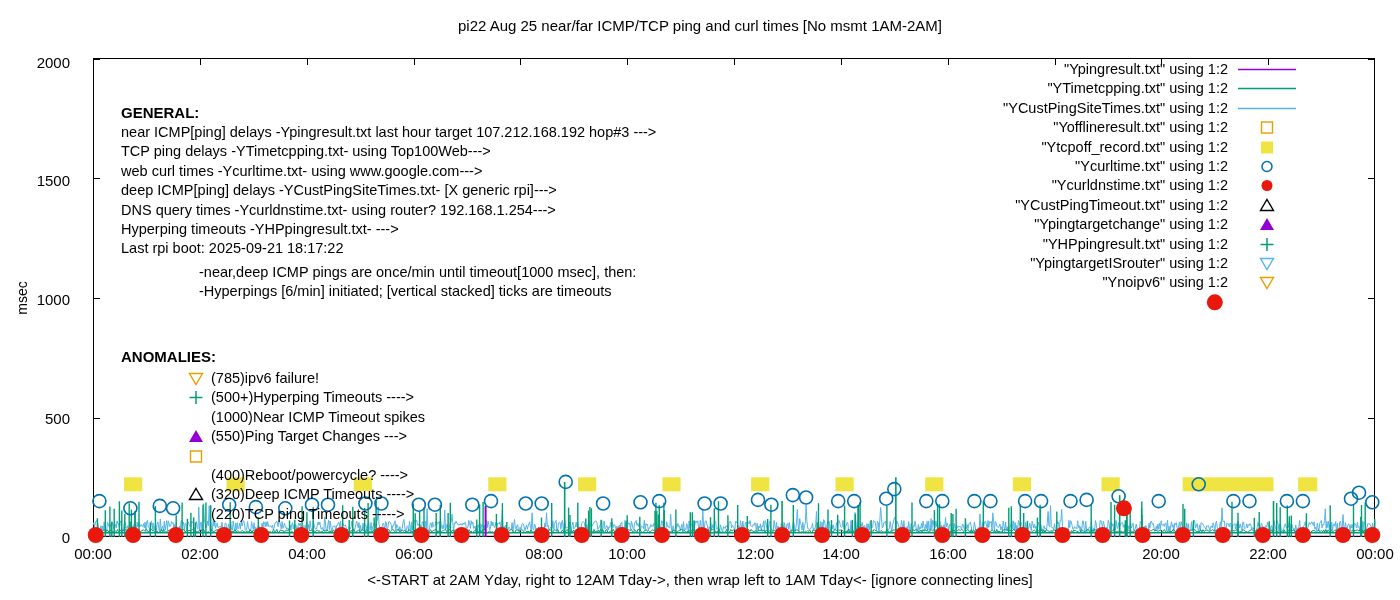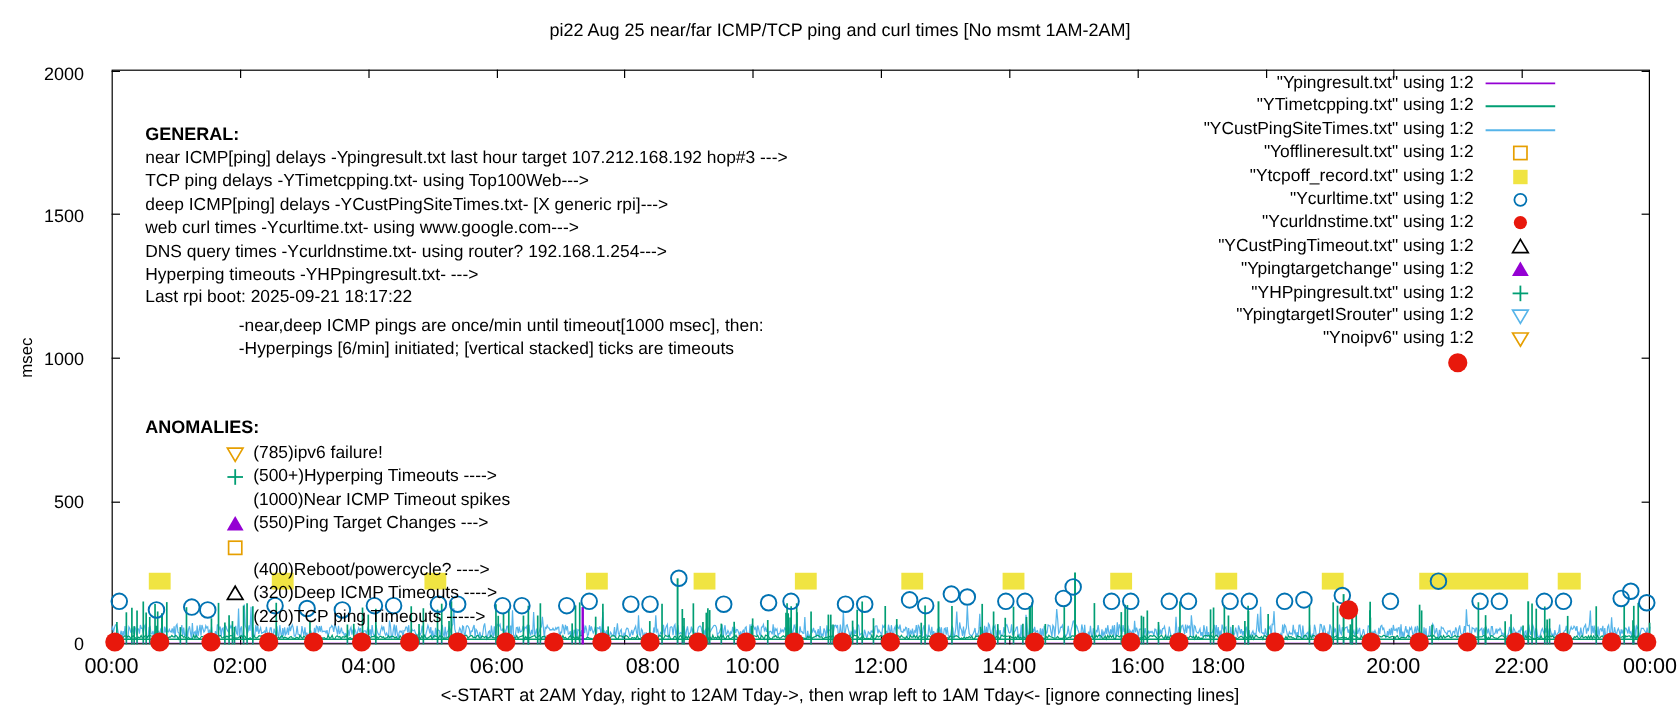--- a/index.html
+++ b/index.html
@@ -15,21 +15,21 @@
            border:1px solid #000;box-sizing:border-box;background:transparent;}
 
   
   .ylabel{position:absolute;left:-8px;top:290px;width:60px;font-size:14px;
           text-align:center;transform:rotate(-90deg);transform-origin:center center;}
   .ytick{position:absolute;font-size:15px;text-align:right;width:62px;}
   .ytickmark{position:absolute;width:7px;height:1px;background:#000;left:93px;}
   .ytickmark.r{left:1368px;}
 
   
-  .xtick{position:absolute;font-size:18px;text-align:center;width:80px;top:545px;}
+  .xtick{position:absolute;font-size:15px;text-align:center;width:80px;top:545px;}
   .xtickmark{position:absolute;width:1px;height:7px;background:#000;top:530px;}
   .xtickmark.t{top:58px;}
   .xcaption{position:absolute;left:0;top:571px;width:1400px;text-align:center;
             font-size:15px;white-space:nowrap;}
 
   
   .annot{position:absolute;font-size:14.5px;white-space:nowrap;line-height:19.4px;margin-top:43px;}
   #general{left:121px;top:60px;}
   #general .ln{height:19.4px;}
   #general .hd{font-weight:bold;font-size:15px;height:20px;}
@@ -79,21 +79,21 @@
   <div class="ytickmark r" style="top:298px;"></div>
   <div class="ytickmark r" style="top:178px;"></div>
   <div class="ytickmark r" style="top:59px;"></div>
 
   <div class="xtick" style="left:53px;">00:00</div>
   <div class="xtick" style="left:160px;">02:00</div>
   <div class="xtick" style="left:267px;">04:00</div>
   <div class="xtick" style="left:374px;">06:00</div>
   <div class="xtick" style="left:504px;">08:00</div>
   <div class="xtick" style="left:587px;">10:00</div>
-  <div class="xtick" style="left:694px;">12:00</div>
+  <div class="xtick" style="left:694px;text-align:right;">12:00</div>
   <div class="xtick" style="left:801px;">14:00</div>
   <div class="xtick" style="left:908px;">16:00</div>
   <div class="xtick" style="left:975px;">18:00</div>
   <div class="xtick" style="left:1121px;">20:00</div>
   <div class="xtick" style="left:1228px;">22:00</div>
   <div class="xtick" style="left:1335px;">00:00</div>
 
   <div class="xtickmark" style="left:93px;"></div>
   <div class="xtickmark" style="left:200px;"></div>
   <div class="xtickmark" style="left:307px;"></div>
@@ -394,22 +394,22 @@
         <circle cx="1279.3" cy="477.0" r="8" fill="#e8180c"></circle>
         <circle cx="1121.8" cy="244.3" r="8" fill="#e8180c"></circle>
         <circle cx="1030.9" cy="450.3" r="8" fill="#e8180c"></circle>
       </g>
   </svg>
 
   <div class="annot" id="general">
     <div class="hd">GENERAL:</div>
     <div class="ln">near ICMP[ping] delays -Ypingresult.txt last hour target 107.212.168.192 hop#3 ---&gt;</div>
     <div class="ln">TCP ping delays -YTimetcpping.txt- using Top100Web---&gt;</div>
+    <div class="ln">web curl times -Ycurltime.txt- using www.google.com---&gt;</div>
     <div class="ln">deep ICMP[ping] delays -YCustPingSiteTimes.txt- [X generic rpi]---&gt;</div>
-    <div class="ln">web curl times -Ycurltime.txt- using www.google.com---&gt;</div>
     <div class="ln">DNS query times -Ycurldnstime.txt- using router? 192.168.1.254---&gt;</div>
     <div class="ln">Hyperping timeouts -YHPpingresult.txt- ---&gt;</div>
     <div class="ln">Last rpi boot: 2025-09-21 18:17:22</div>
   </div>
 
   <div class="annot" id="indent">
     <div class="ln">-near,deep ICMP pings are once/min until timeout[1000 msec], then:</div>
     <div class="ln"> -Hyperpings [6/min] initiated; [vertical stacked] ticks are timeouts</div>
   </div>
 

